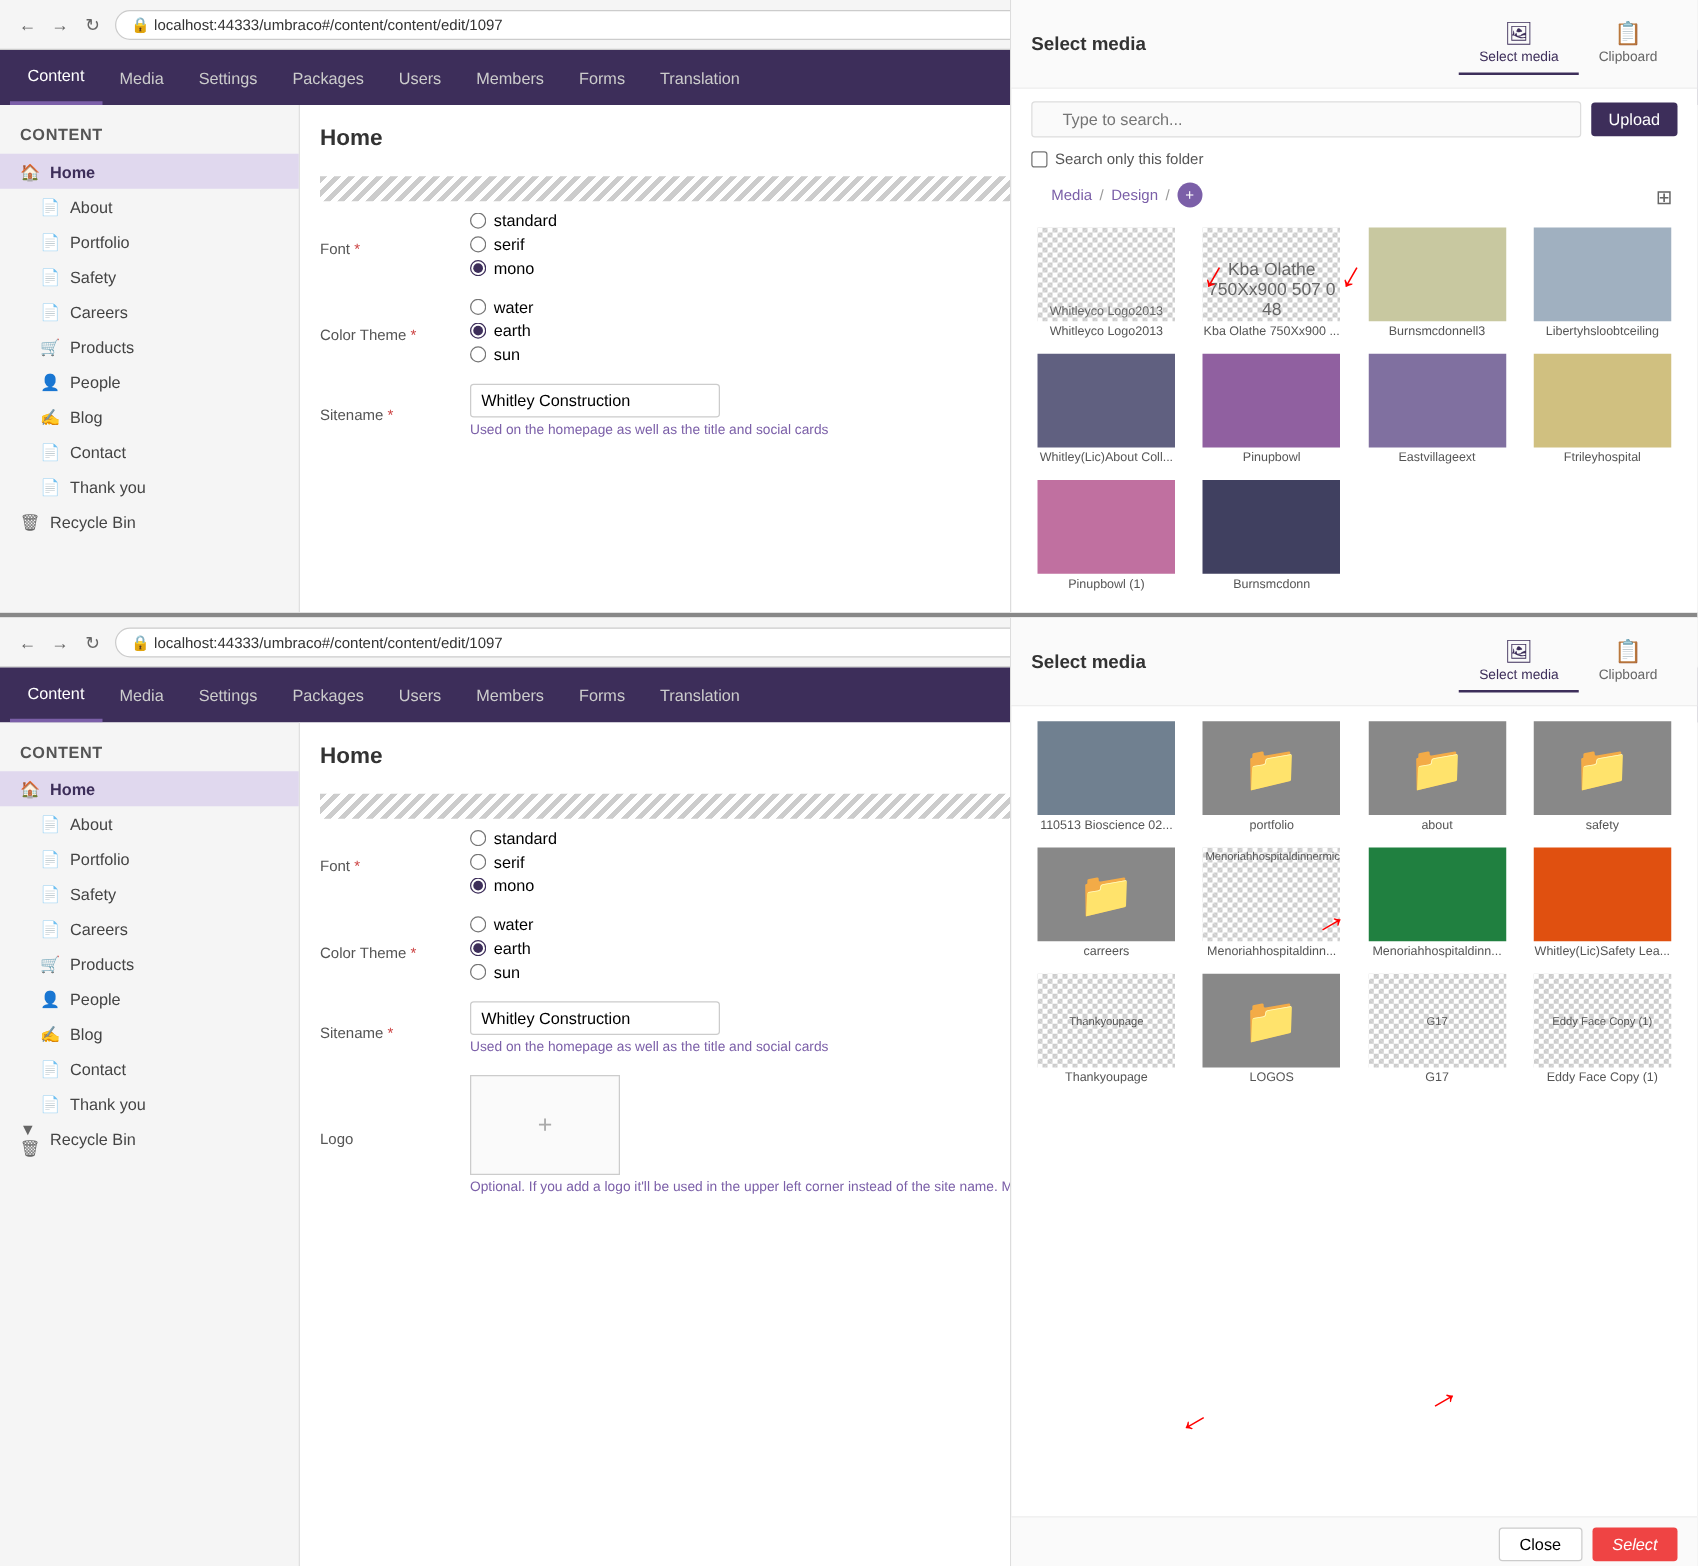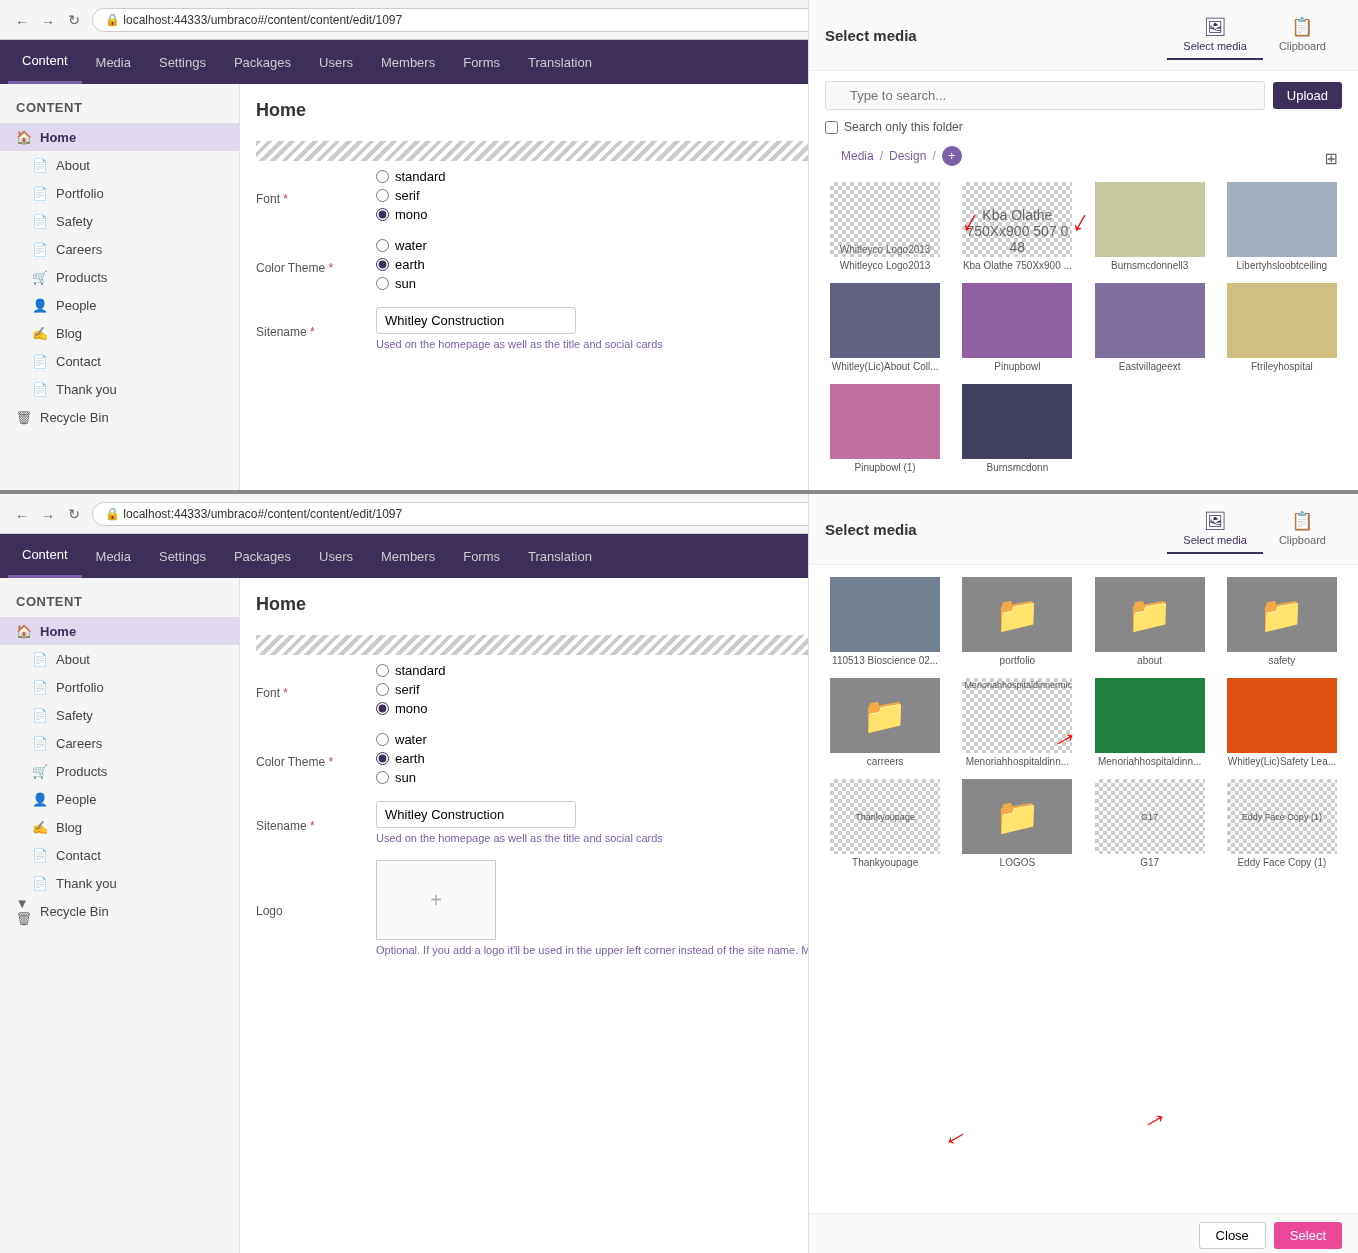--- a/index.html
+++ b/index.html
@@ -294,26 +294,27 @@
     .btn-close {
       padding: 5px 16px;
       border: 1px solid #ccc;
       background: white;
       border-radius: 3px;
       cursor: pointer;
       font-size: 13px;
     }
     .btn-select {
       padding: 5px 16px;
-      background: #ec4899;
+      background: #ef4444;
       color: white;
       border: none;
       border-radius: 3px;
       cursor: pointer;
       font-size: 13px;
+      font-style: italic;
     }
 
     
     .checkerboard {
       background-image: linear-gradient(45deg, #ccc 25%, transparent 25%),
         linear-gradient(-45deg, #ccc 25%, transparent 25%),
         linear-gradient(45deg, transparent 75%, #ccc 75%),
         linear-gradient(-45deg, transparent 75%, #ccc 75%);
       background-size: 8px 8px;
       background-position: 0 0, 0 4px, 4px -4px, -4px 0px;

